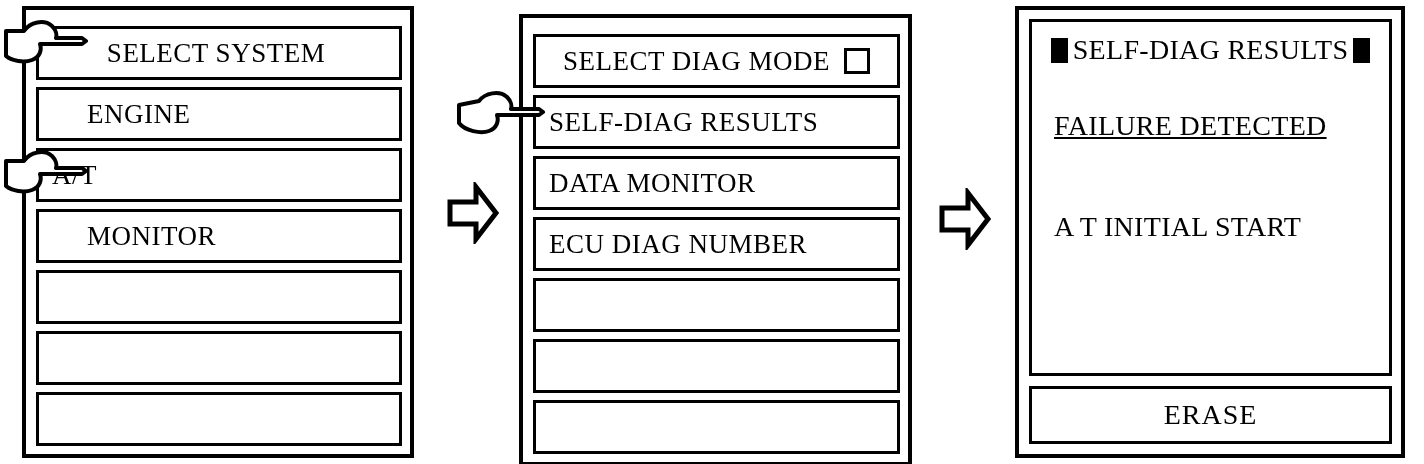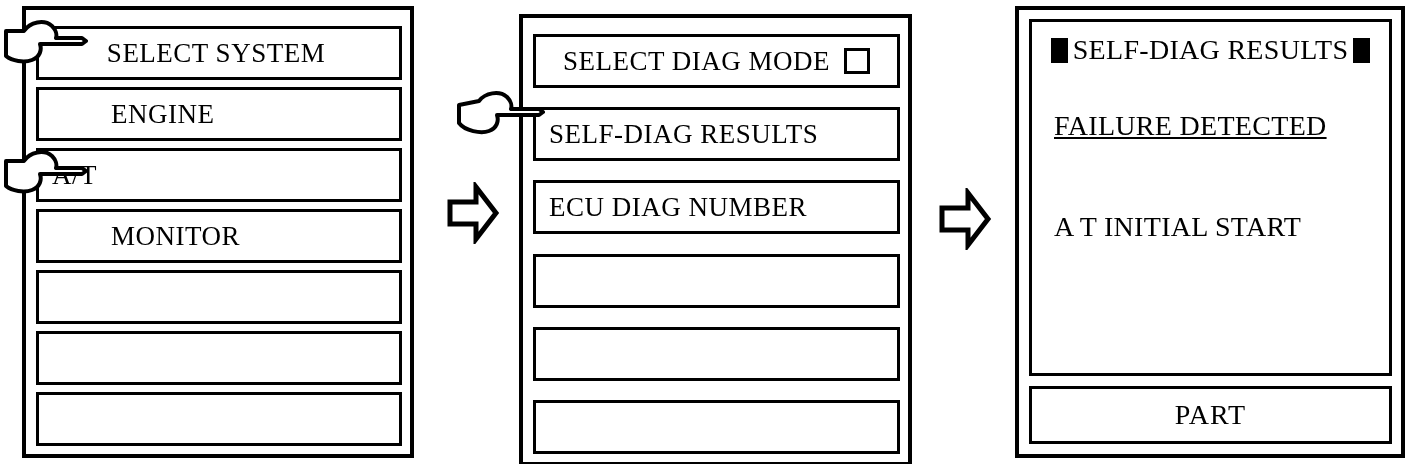--- a/index.html
+++ b/index.html
@@ -59,21 +59,21 @@
     letter-spacing: 0.5px;
     white-space: nowrap;
     line-height: 1;
   }
   .menu-row.align-center { justify-content: center; }
   .menu-row.align-center .row-label { padding-right: 6px; }
   .menu-row.align-left .row-label { padding-left: 13px; }
   .menu-row.align-center-left {
     justify-content: flex-start;
   }
-  .menu-row.align-center-left .row-label { padding-left: 72px; }
+  .menu-row.align-center-left .row-label { padding-left: 48px; }
   .menu-row.empty { }
 
   
   .row-with-box {
     justify-content: center;
   }
   .row-checkbox {
     width: 26px;
     height: 26px;
     border: 3px solid #000;
@@ -222,20 +222,23 @@
 
       <div class="menu-row row-with-box">
         <span class="row-label">SELECT DIAG MODE</span>
         <span class="row-checkbox"></span>
       </div>
 
       <div class="menu-row align-left">
         <span class="row-label">SELF-DIAG RESULTS</span>
       </div>
 
+      <div class="menu-row align-left">
+        <span class="row-label">DATA MONITOR</span>
+      </div>
 
       <div class="menu-row align-left">
         <span class="row-label">ECU DIAG NUMBER</span>
       </div>
 
       <div class="menu-row empty align-left">
         <span class="row-label"></span>
       </div>
 
       <div class="menu-row empty align-left">
@@ -271,18 +274,18 @@
         <span class="blk right"></span>
       </div>
 
       <div class="result-line l1">FAILURE DETECTED</div>
 
       <div class="result-line l2">A T INITIAL START</div>
 
     </div>
 
     <div class="result-buttons">
-      <div class="result-btn">PART</div>
+      <div class="result-btn">ERASE</div>
     </div>
 
   </div>
 
 </div>
 
 </body></html>

